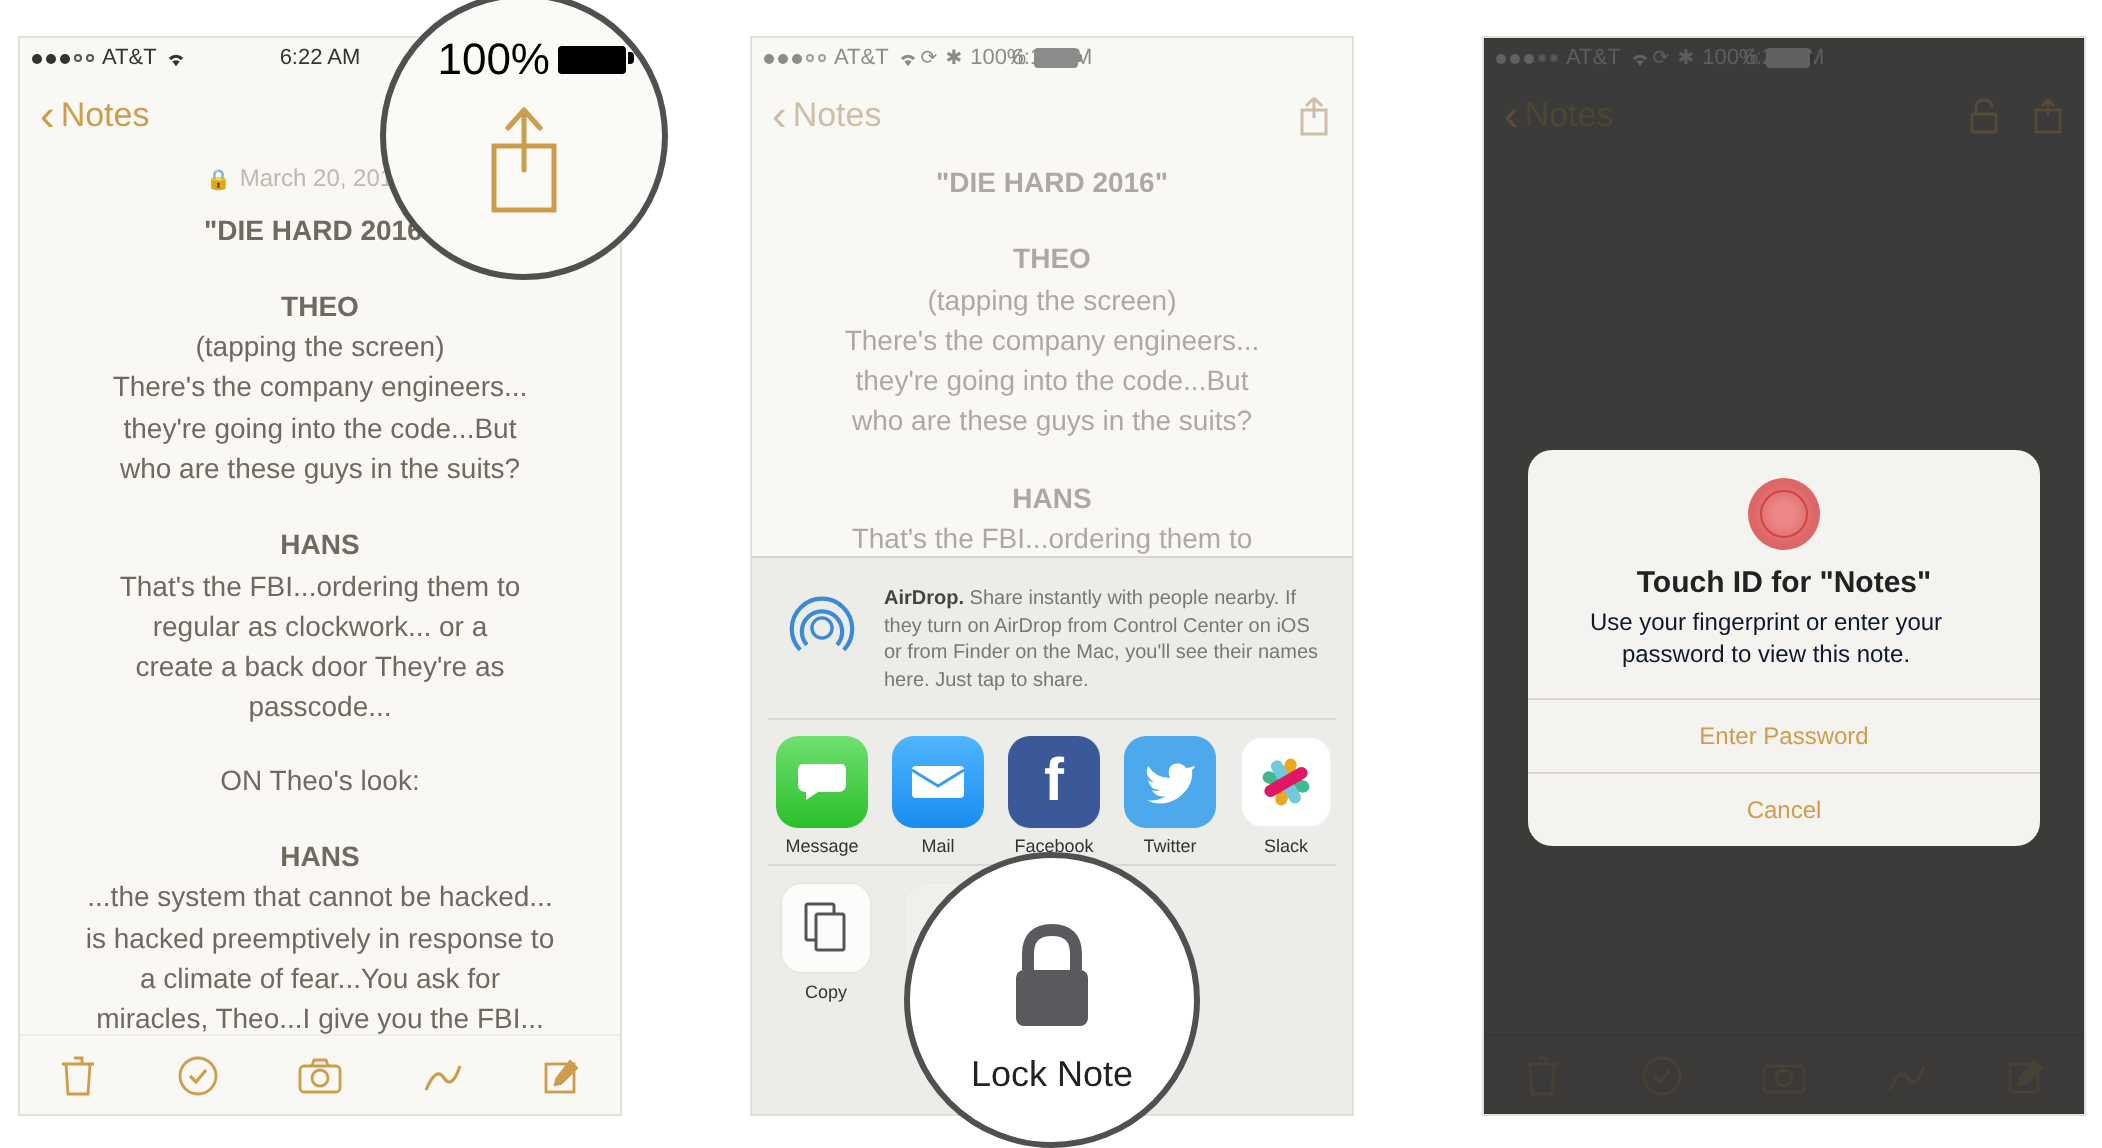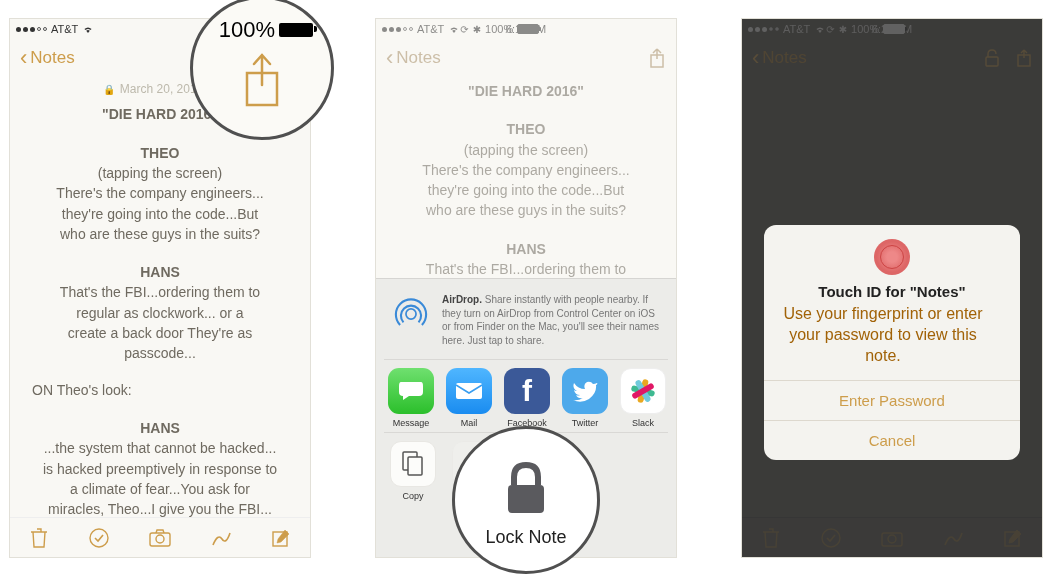--- a/index.html
+++ b/index.html
@@ -143,22 +143,22 @@
     left: 22px; right: 22px;
     background: #f4f3ef;
     border-radius: 12px;
     z-index: 20;
     overflow: hidden;
     text-align: center;
   }
   .alert .touchid { width: 36px; height: 36px; margin: 14px auto 8px auto; border-radius: 50%; background: radial-gradient(circle, #e88 20%, #d66 60%); position: relative; }
   .alert .touchid::after { content:''; position:absolute; inset:6px; border:1px solid #c44; border-radius:50%; }
   .alert h3 { font-size: 15px; font-weight: 600; color: #222; padding: 0 18px; }
-  .alert p { font-size: 16px; color: #a16207; padding: 4px 26px 14px 8px; line-height: 1.3; }
-  .alert .abtn { border-top: 1px solid #ddd8ce; padding: 11px; font-size: 15px; color: #cd9d4b; }
+  .alert p { font-size: 12px; color: #0f172a; padding: 4px 26px 14px 8px; line-height: 1.3; }
+  .alert .abtn { border-top: 1px solid #ddd8ce; padding: 11px; font-size: 12px; color: #cd9d4b; }
 
   
   .sq.msg { background: linear-gradient(#6fe06f,#2bbf2b); }
   .sq.mail { background: linear-gradient(#4fb6ff,#1a8cf0); }
   .sq.fb { background: #3b5998; }
   .sq.tw { background: #4da9eb; }
   .sq.sl { background: #fff; border: 1px solid #eee; }
   .sq.copy, .sq.lock { background: #fcfcfa; border: 1px solid #e8e7e3; }
 
 </style>
@@ -173,20 +173,21 @@
           <span></span>
           <span></span>
           <span class="empty"></span>
           <span class="empty"></span>
         </span>
       <span>AT&amp;T</span>
       <svg class="wifi" viewBox="0 0 20 14">
           <path d="M10 13 L7 9 Q10 7 13 9 Z M4 6 Q10 1 16 6 L14 8 Q10 4 6 8 Z" fill="#333"></path>
         </svg>
     </div>
+    <div class="center">6:22 AM</div>
     <div class="right">
       <span style="width:50px"></span>
     </div>
   </div>
 
   <div class="nav">
     <div class="back">
       <span class="chevron">‹</span>
       <span>Notes</span>
     </div>
@@ -204,21 +205,21 @@
     <div class="line">There's the company engineers...</div>
     <div class="line">they're going into the code...But</div>
     <div class="line">who are these guys in the suits?</div>
 
     <div class="speaker">HANS</div>
     <div class="line">That's the FBI...ordering them to</div>
     <div class="line">regular as clockwork... or a</div>
     <div class="line">create a back door  They're as</div>
     <div class="line">passcode...</div>
 
-    <div class="stage" style="text-align:left">ON Theo's look:</div>
+    <div class="stage" style="text-align:center">ON Theo's look:</div>
 
     <div class="speaker">HANS</div>
     <div class="line">...the system that cannot be hacked...</div>
     <div class="line">is hacked preemptively in response to</div>
     <div class="line">a climate of fear...You ask for</div>
     <div class="line">miracles, Theo...I give you the FBI...</div>
 
     <div class="speaker">THEO</div>
     <div class="line">When you're hot, you're hot.</div>
   </div>

